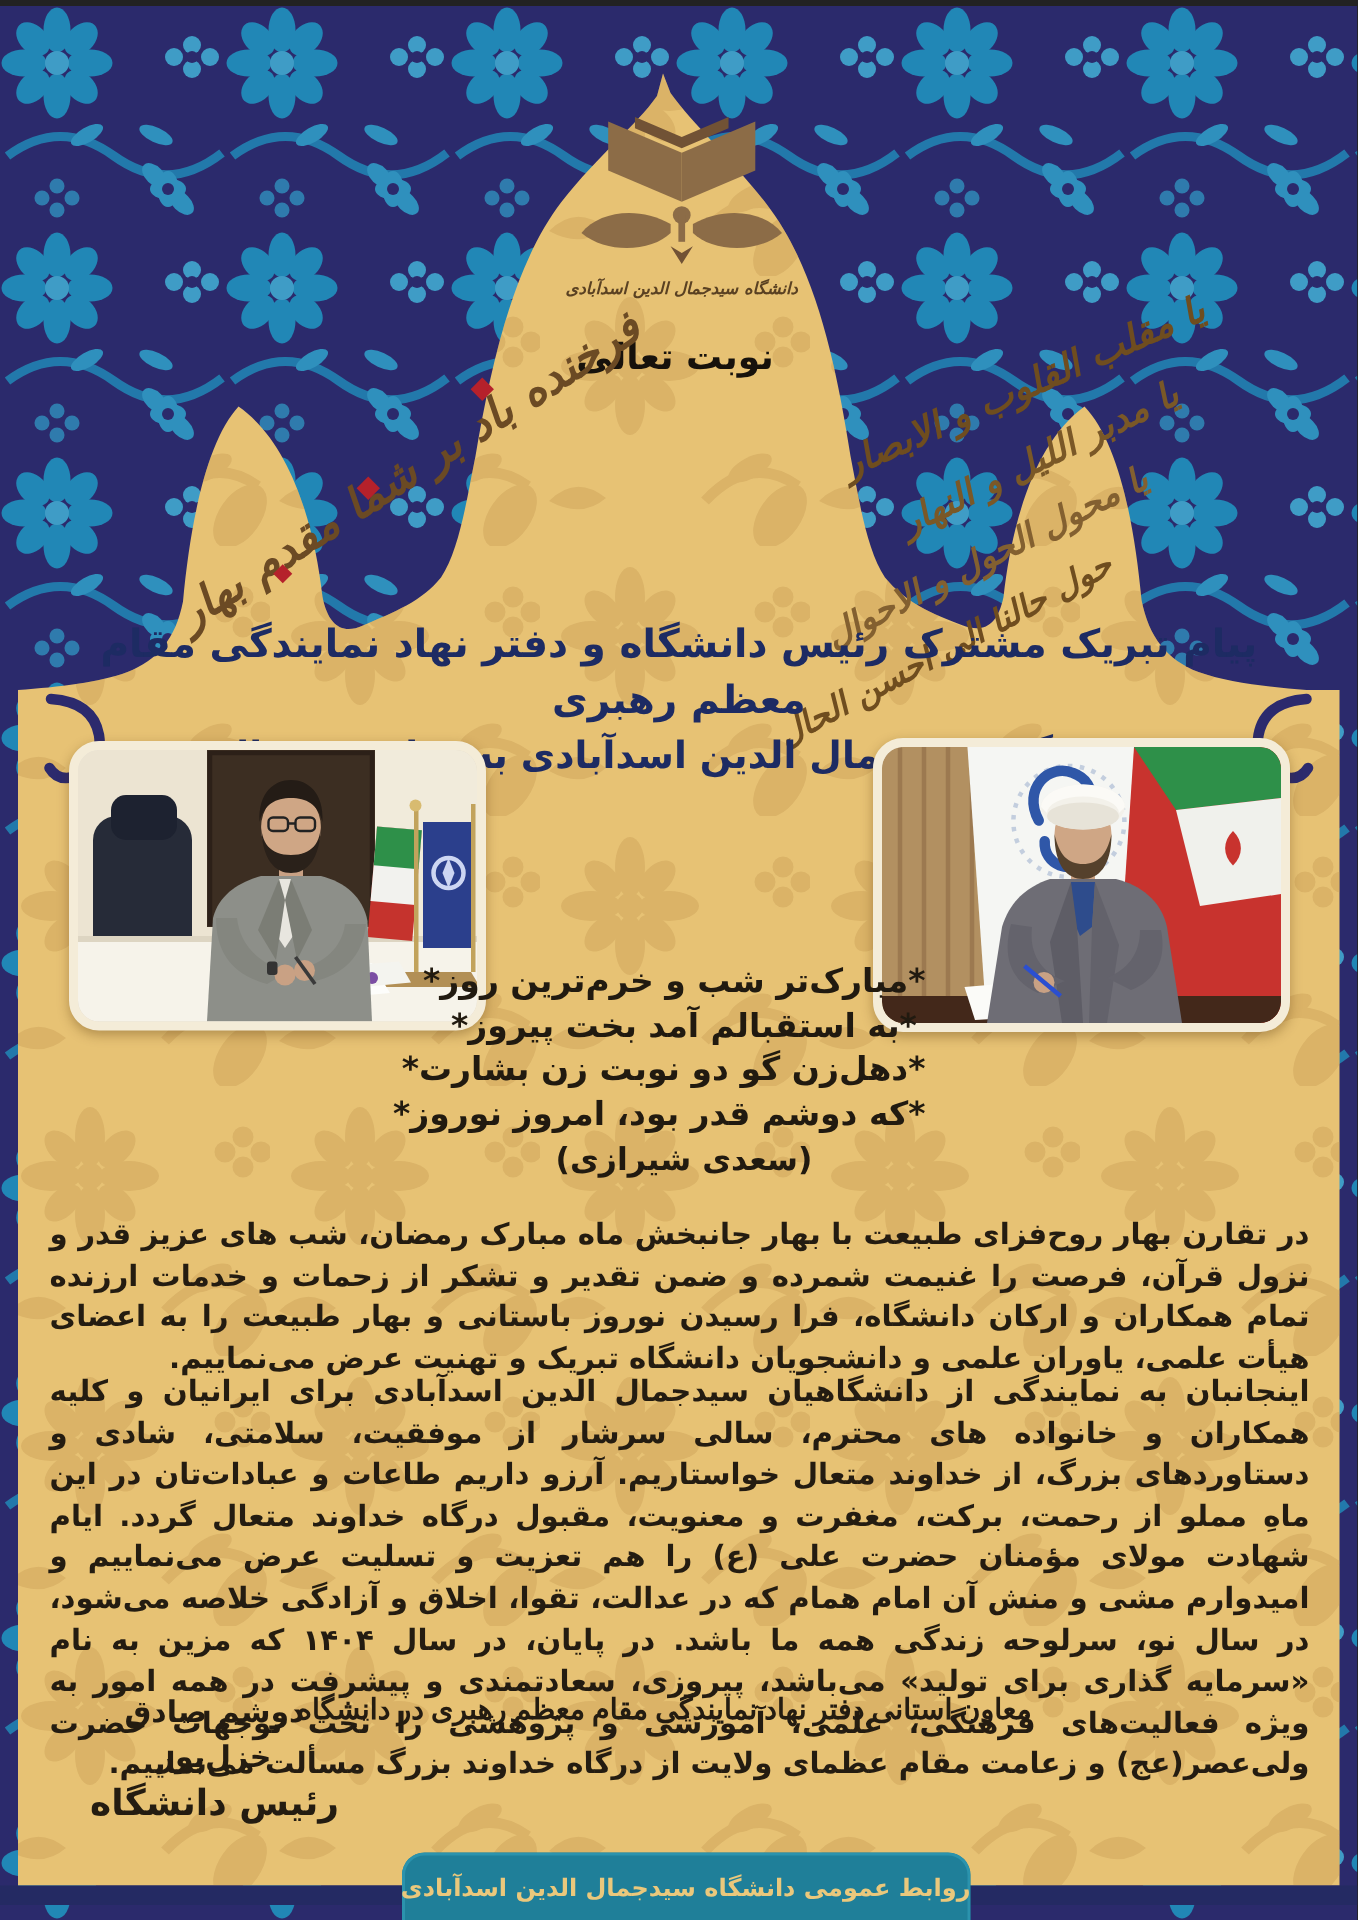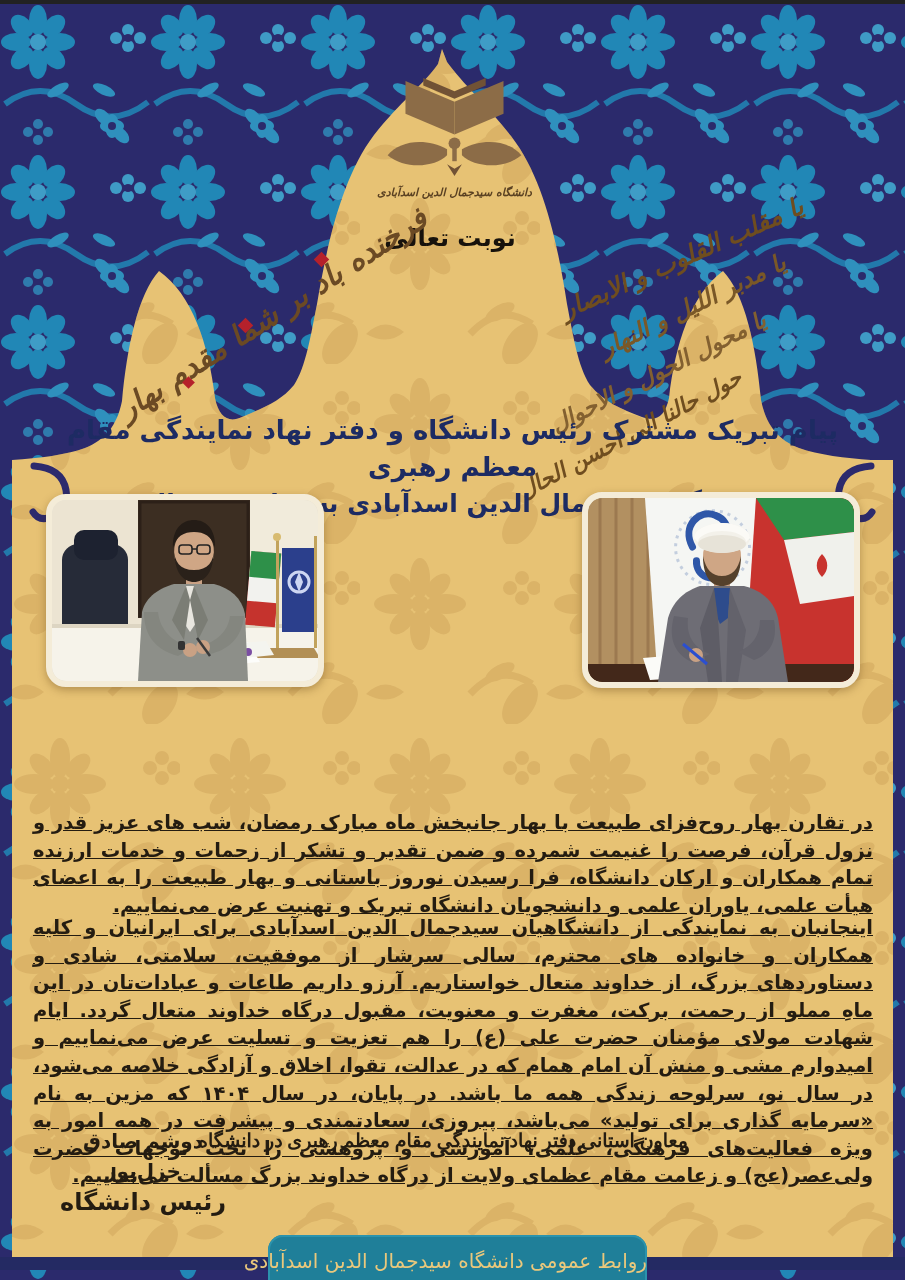--- a/index.html
+++ b/index.html
@@ -63,40 +63,40 @@
 
   
   .poem { position:absolute; left:295px; top:636px; width:322px; z-index:3;
     text-align:center; color:#211a10; font-weight:bold; }
   .poem .pl { font-size:22px; line-height:29.5px; white-space:nowrap; }
   .poem .poet { font-size:21px; line-height:30px; }
 
   
   .para { position:absolute; left:33px; width:840px; z-index:3;
     direction:rtl; text-align:justify; color:#241c11; font-weight:bold;
-    font-size:19.5px; line-height:27.6px;text-decoration:underline; }
+    font-size:19.5px; line-height:27.6px; }
   .para1 { top:805px; }
   .para2 { top:910px; }
 
   
   .sig { position:absolute; z-index:3; color:#241c11; font-weight:bold; }
   .sig-right { right:207px; top:1122px; width:500px; text-align:left; direction:rtl; }
   .sig-right .sig-name { text-align:left; font-size:20px; line-height:30px; }
   .sig-right .sig-role { text-align:left; font-size:19px; line-height:30px;font-family:Liberation Serif, serif; }
   .sig-left { left:48px; top:1122px; width:190px; text-align:center; }
   .sig-left .sig-name { font-size:20px; line-height:30px; }
   .sig-left .sig-role { font-size:24px; line-height:32px; }
 
   
   .bottom-band { position:absolute; left:0; top:1253px; width:905px; height:13px;
     background:#242a63; z-index:1; }
   .footer-banner { position:absolute; left:268px; top:1231px; width:379px; height:60px;
     background:#1f7f99; border-radius:15px; z-index:4;
     box-shadow:inset 0 0 0 2px #2b93ad; text-align:center; }
-  .footer-banner .footer-text { margin-top:14px; font-size:20px; font-weight:normal;
+  .footer-banner .footer-text { margin-top:14px; font-size:16px; font-weight:bold;
     color:#eac87c; white-space:nowrap; }
 </style>
 </head>
 <body>
 
 <div class="poster">
 
   <svg class="bg-svg" width="905" height="1280" viewBox="0 0 905 1280">
     <defs>
       <pattern id="navyPat" width="150" height="150" patternUnits="userSpaceOnUse">
@@ -351,20 +351,27 @@
           <g>
             <ellipse cx="134" cy="40" rx="28" ry="15" fill="#f3f1ea"></ellipse>
             <ellipse cx="134" cy="46" rx="24" ry="9" fill="#e7e3d8"></ellipse>
             <path d="M106 40 a28 15 0 0 1 56 0 L 158 44 a24 11 0 0 0 -48 0 Z" fill="#fbfaf6"></path>
           </g>
         </g>
       </g>
     </svg>
   </figure>
 
+  <div class="poem">
+    <div class="pl">*مبارک‌تر شب و خرم‌ترین روز*</div>
+    <div class="pl">*به استقبالم آمد بخت پیروز*</div>
+    <div class="pl">*دهل‌زن گو دو نوبت زن بشارت*</div>
+    <div class="pl">*که دوشم قدر بود، امروز نوروز*</div>
+    <div class="pl poet">(سعدی شیرازی)</div>
+  </div>
 
   <div class="para para1">در تقارن بهار روح‌فزای طبیعت با بهار جانبخش ماه مبارک رمضان، شب های عزیز قدر و نزول قرآن، فرصت را غنیمت شمرده و ضمن تقدیر و تشکر از زحمات و خدمات ارزنده تمام همکاران و ارکان دانشگاه، فرا رسیدن نوروز باستانی و بهار طبیعت را به اعضای هیأت علمی، یاوران علمی و دانشجویان دانشگاه تبریک و تهنیت عرض می‌نماییم.</div>
   <div class="para para2">اینجانبان به نمایندگی از دانشگاهیان سیدجمال الدین اسدآبادی برای ایرانیان و کلیه همکاران و خانواده های محترم، سالی سرشار از موفقیت، سلامتی، شادی و دستاوردهای بزرگ، از خداوند متعال خواستاریم. آرزو داریم طاعات و عبادات‌تان در این ماهِ مملو از رحمت، برکت، مغفرت و معنویت، مقبول درگاه خداوند متعال گردد. ایام شهادت مولای مؤمنان حضرت علی (ع) را هم تعزیت و تسلیت عرض می‌نماییم و امیدوارم مشی و منش آن امام همام که در عدالت، تقوا، اخلاق و آزادگی خلاصه می‌شود، در سال نو، سرلوحه زندگی همه ما باشد. در پایان، در سال ۱۴۰۴ که مزین به نام «سرمایه گذاری برای تولید» می‌باشد، پیروزی، سعادتمندی و پیشرفت در همه امور به ویژه فعالیت‌های فرهنگی، علمی، آموزشی و پژوهشی را تحت توجهات حضرت ولی‌عصر(عج) و زعامت مقام عظمای ولایت از درگاه خداوند بزرگ مسألت می‌نماییم.</div>
 
   <div class="sig sig-right">
     <div class="sig-role">معاون استانی دفتر نهاد نمایندگی مقام معظم رهبری در دانشگاه</div>
   </div>
   <div class="sig sig-left">
     <div class="sig-name">دوشم صادق خزل‌پور</div>
     <div class="sig-role">رئیس دانشگاه</div>

